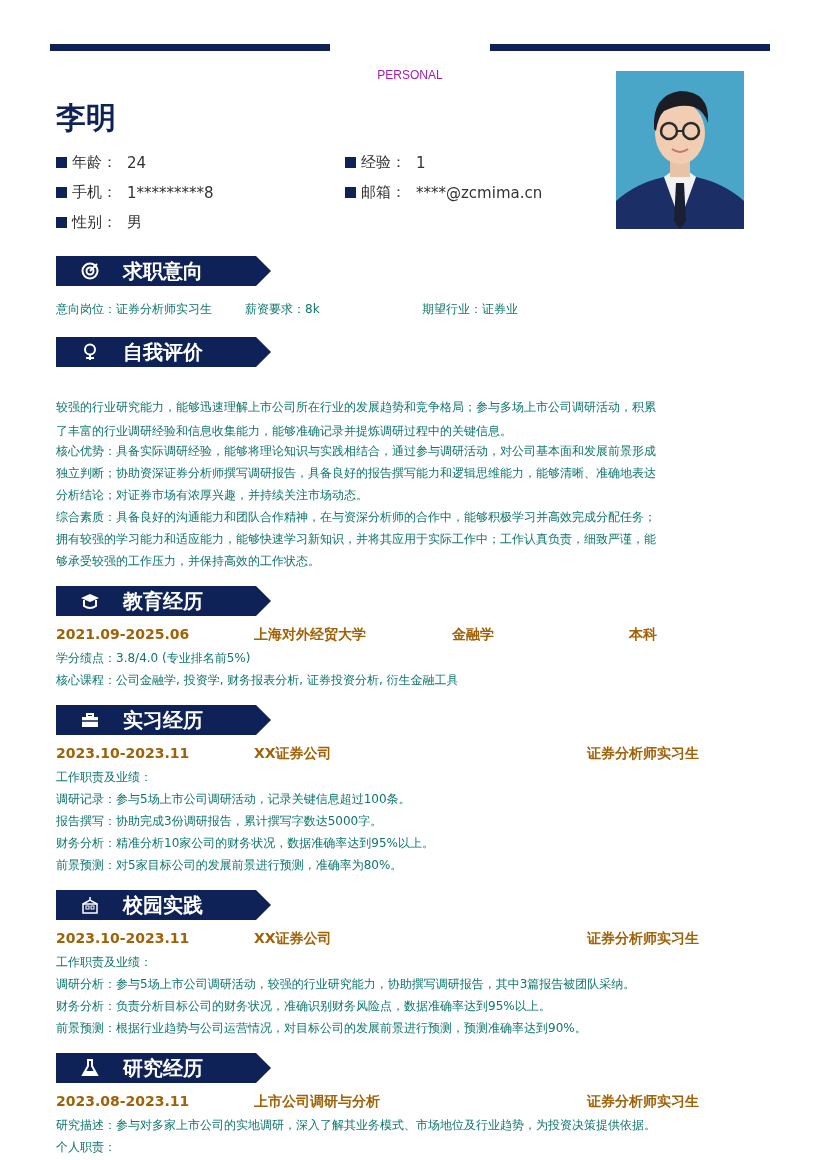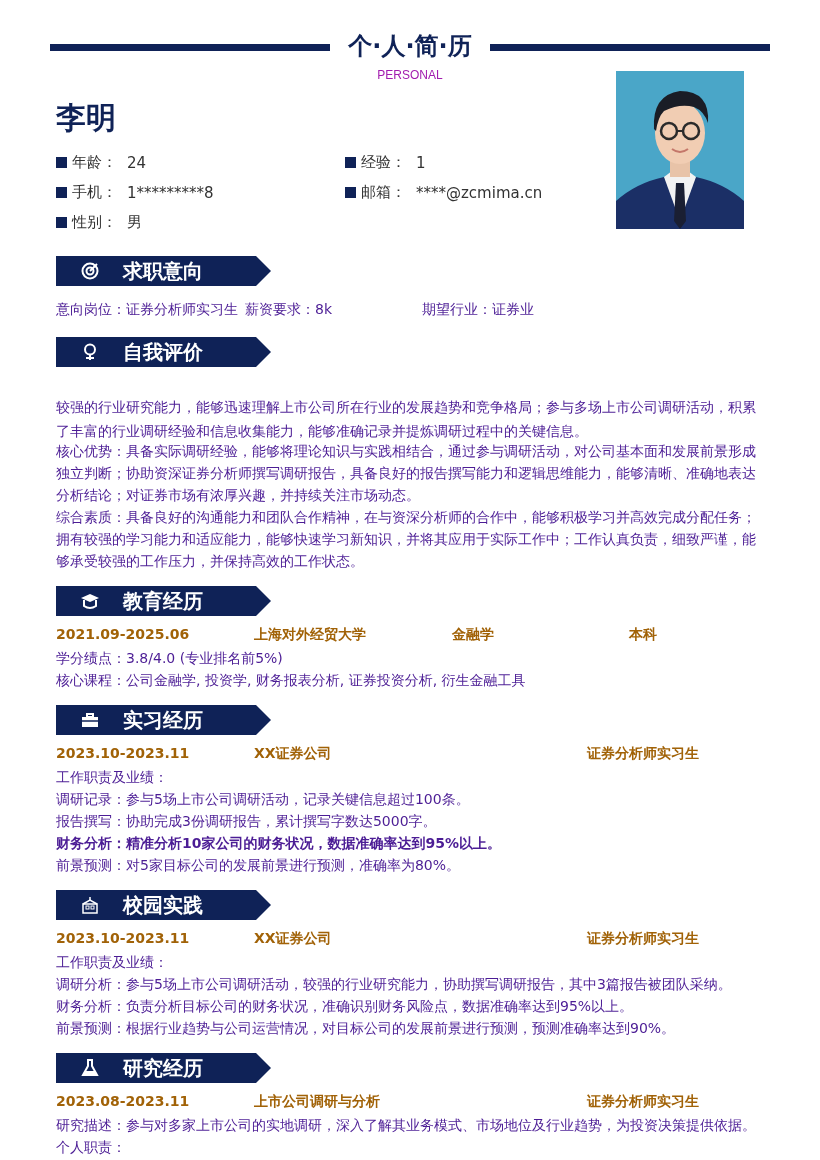--- a/index.html
+++ b/index.html
@@ -23,32 +23,31 @@
 
   .photo { position: absolute; left: 616px; top: 71px; width: 128px; height: 158px; background: #4aa6c8; overflow: hidden; }
 
   
   .sec { position: absolute; left: 56px; height: 30px; width: 215px; }
   .sec .bar { position: absolute; left: 0; top: 0; height: 30px; width: 215px; background: #0f2257;
               clip-path: polygon(0 0, 200px 0, 215px 15px, 200px 30px, 0 30px); }
   .sec .ico { position: absolute; left: 24px; top: 6px; width: 20px; height: 18px; }
   .sec .ttl { position: absolute; left: 67px; top: 2px; font-size: 20px; font-weight: bold; color: #ffffff; line-height: 26px; }
 
-  .text { position: absolute; left: 56px; font-size: 14px; color: #4c1d95; line-height: 22px; white-space: nowrap; }
+  .text { position: absolute; left: 56px; font-size: 12px; color: #0f766e; line-height: 22px; white-space: nowrap; }
   .row-head { position: absolute; left: 56px; width: 710px; height: 22px; font-size: 14px; font-weight: bold; color: #a16207; }
   .row-head span { position: absolute; top: 0; white-space: nowrap; line-height: 22px; }
 </style>
 </head>
 <body>
 
 <div class="page">
 
   <div class="top-line left"></div>
   <div class="top-line right"></div>
-  <div class="doc-title">个·人·简·历</div>
   <div class="doc-subtitle">PERSONAL</div>
 
   <div class="name">李明</div>
 
   <div class="info-item" style="left:56px; top:153px;">
     <span class="sq"></span>
     <span>年龄：</span>
     <span class="val">24</span>
   </div>
   <div class="info-item" style="left:345px; top:153px;">
@@ -154,21 +153,21 @@
     <div class="ttl">实习经历</div>
   </div>
   <div class="row-head" style="top:742px;">
     <span style="left:0;">2023.10-2023.11</span>
     <span style="left:198px;">XX证券公司</span>
     <span style="left:531px;">证券分析师实习生</span>
   </div>
   <div class="text" style="top:766px;">工作职责及业绩：</div>
   <div class="text" style="top:788px;">调研记录：参与5场上市公司调研活动，记录关键信息超过100条。</div>
   <div class="text" style="top:810px;">报告撰写：协助完成3份调研报告，累计撰写字数达5000字。</div>
-  <div class="text" style="top:832px;font-weight:bold;">财务分析：精准分析10家公司的财务状况，数据准确率达到95%以上。</div>
+  <div class="text" style="top:832px;">财务分析：精准分析10家公司的财务状况，数据准确率达到95%以上。</div>
   <div class="text" style="top:854px;">前景预测：对5家目标公司的发展前景进行预测，准确率为80%。</div>
 
   <div class="sec" style="top:890px;">
     <div class="bar"></div>
     <svg class="ico" viewBox="0 0 20 18">
       <path d="M10 1 L10 4" stroke="#fff" stroke-width="1.5"></path>
       <path d="M3 8 L10 4 L17 8" fill="none" stroke="#fff" stroke-width="1.5"></path>
       <rect x="3" y="8" width="14" height="9" fill="none" stroke="#fff" stroke-width="1.5"></rect>
       <rect x="6" y="10" width="3" height="3" fill="none" stroke="#fff" stroke-width="1"></rect>
       <rect x="11" y="10" width="3" height="3" fill="none" stroke="#fff" stroke-width="1"></rect>

